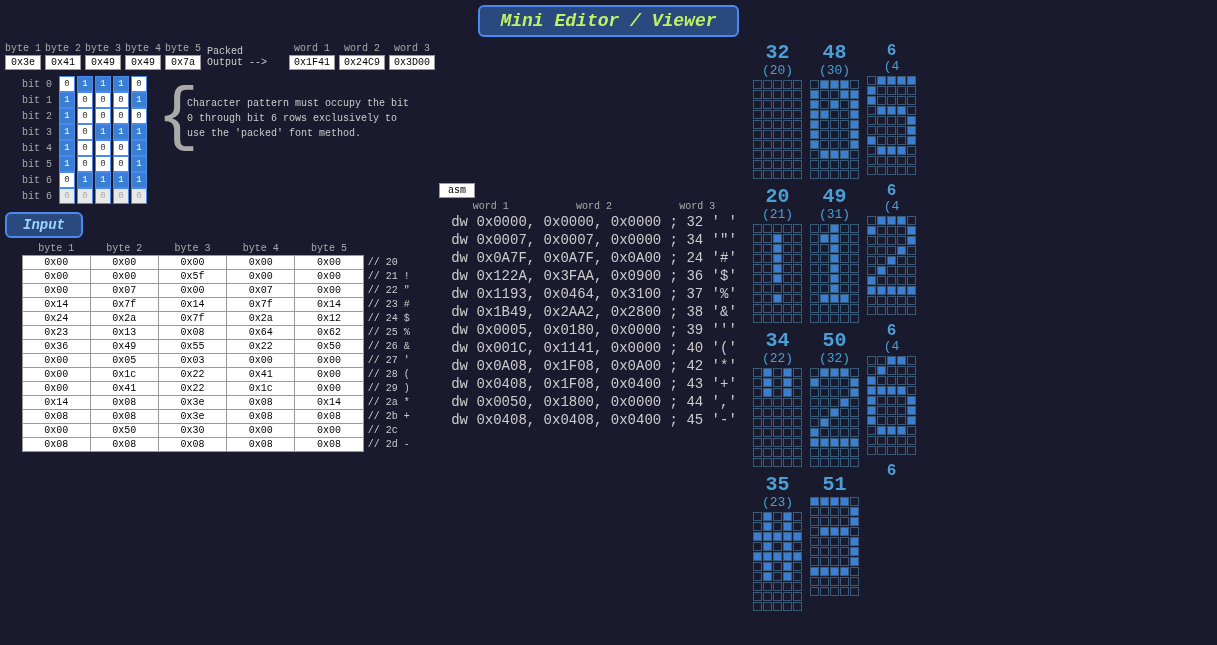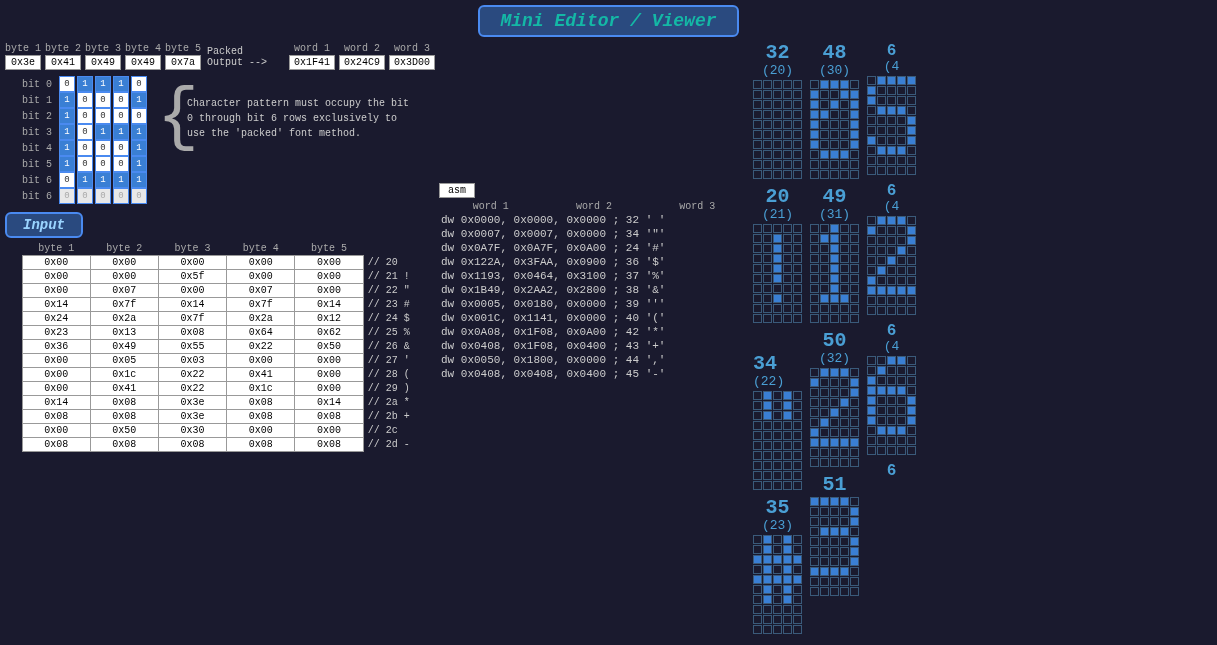--- a/index.html
+++ b/index.html
@@ -26,21 +26,21 @@
       text-align: center;
       margin-bottom: 6px;
     }
 
     .title-box {
       display: inline-block;
       background: #2a4a7f;
       border: 2px solid #4a8af0;
       border-radius: 6px;
       padding: 4px 20px;
-      color: #14b8a6;
+      color: #bef264;
       font-size: 18px;
       font-style: italic;
       font-weight: bold;
     }
 
     .content-area {
       display: flex;
       flex: 1;
       gap: 4px;
     }
@@ -202,22 +202,23 @@
     .output-table th {
       color: #aaa;
       font-size: 10px;
       font-weight: normal;
       padding: 1px 4px;
       text-align: center;
     }
 
     .output-table td {
       color: #ccc;
-      font-size: 11px;
+      font-size: 14px;
       padding: 1px 2px;
+      text-align: center;
     }
 
     .right-panel {
       display: flex;
       gap: 8px;
       flex: 1;
     }
 
     .top-row {
       display: flex;
@@ -681,21 +682,21 @@
               <div style="width: 9px; height: 9px; border: 1px solid rgb(58, 90, 122); background: transparent;"></div>
               <div style="width: 9px; height: 9px; border: 1px solid rgb(58, 90, 122); background: transparent;"></div>
               <div style="width: 9px; height: 9px; border: 1px solid rgb(58, 90, 122); background: transparent;"></div>
               <div style="width: 9px; height: 9px; border: 1px solid rgb(58, 90, 122); background: transparent;"></div>
               <div style="width: 9px; height: 9px; border: 1px solid rgb(58, 90, 122); background: transparent;"></div>
               <div style="width: 9px; height: 9px; border: 1px solid rgb(58, 90, 122); background: transparent;"></div>
               <div style="width: 9px; height: 9px; border: 1px solid rgb(58, 90, 122); background: transparent;"></div>
               <div style="width: 9px; height: 9px; border: 1px solid rgb(58, 90, 122); background: transparent;"></div>
             </div>
           </div>
-          <div style="display: flex; flex-direction: column;  margin-top: 23px;">
+          <div style="display: flex; flex-direction: column; align-items: center;">
             <div style="color: rgb(74, 159, 212); font-size: 20px; font-weight: bold; line-height: 1;">34</div>
             <div style="color: rgb(74, 159, 212); font-size: 13px;">(22)</div>
             <div style="display: grid; grid-template-columns: repeat(5, 9px); gap: 1px; margin-top: 2px;">
               <div style="width: 9px; height: 9px; border: 1px solid rgb(58, 90, 122); background: transparent;"></div>
               <div style="width: 9px; height: 9px; border: 1px solid rgb(58, 90, 122); background: rgb(58, 127, 212);"></div>
               <div style="width: 9px; height: 9px; border: 1px solid rgb(58, 90, 122); background: transparent;"></div>
               <div style="width: 9px; height: 9px; border: 1px solid rgb(58, 90, 122); background: rgb(58, 127, 212);"></div>
               <div style="width: 9px; height: 9px; border: 1px solid rgb(58, 90, 122); background: transparent;"></div>
               <div style="width: 9px; height: 9px; border: 1px solid rgb(58, 90, 122); background: transparent;"></div>
               <div style="width: 9px; height: 9px; border: 1px solid rgb(58, 90, 122); background: rgb(58, 127, 212);"></div>

